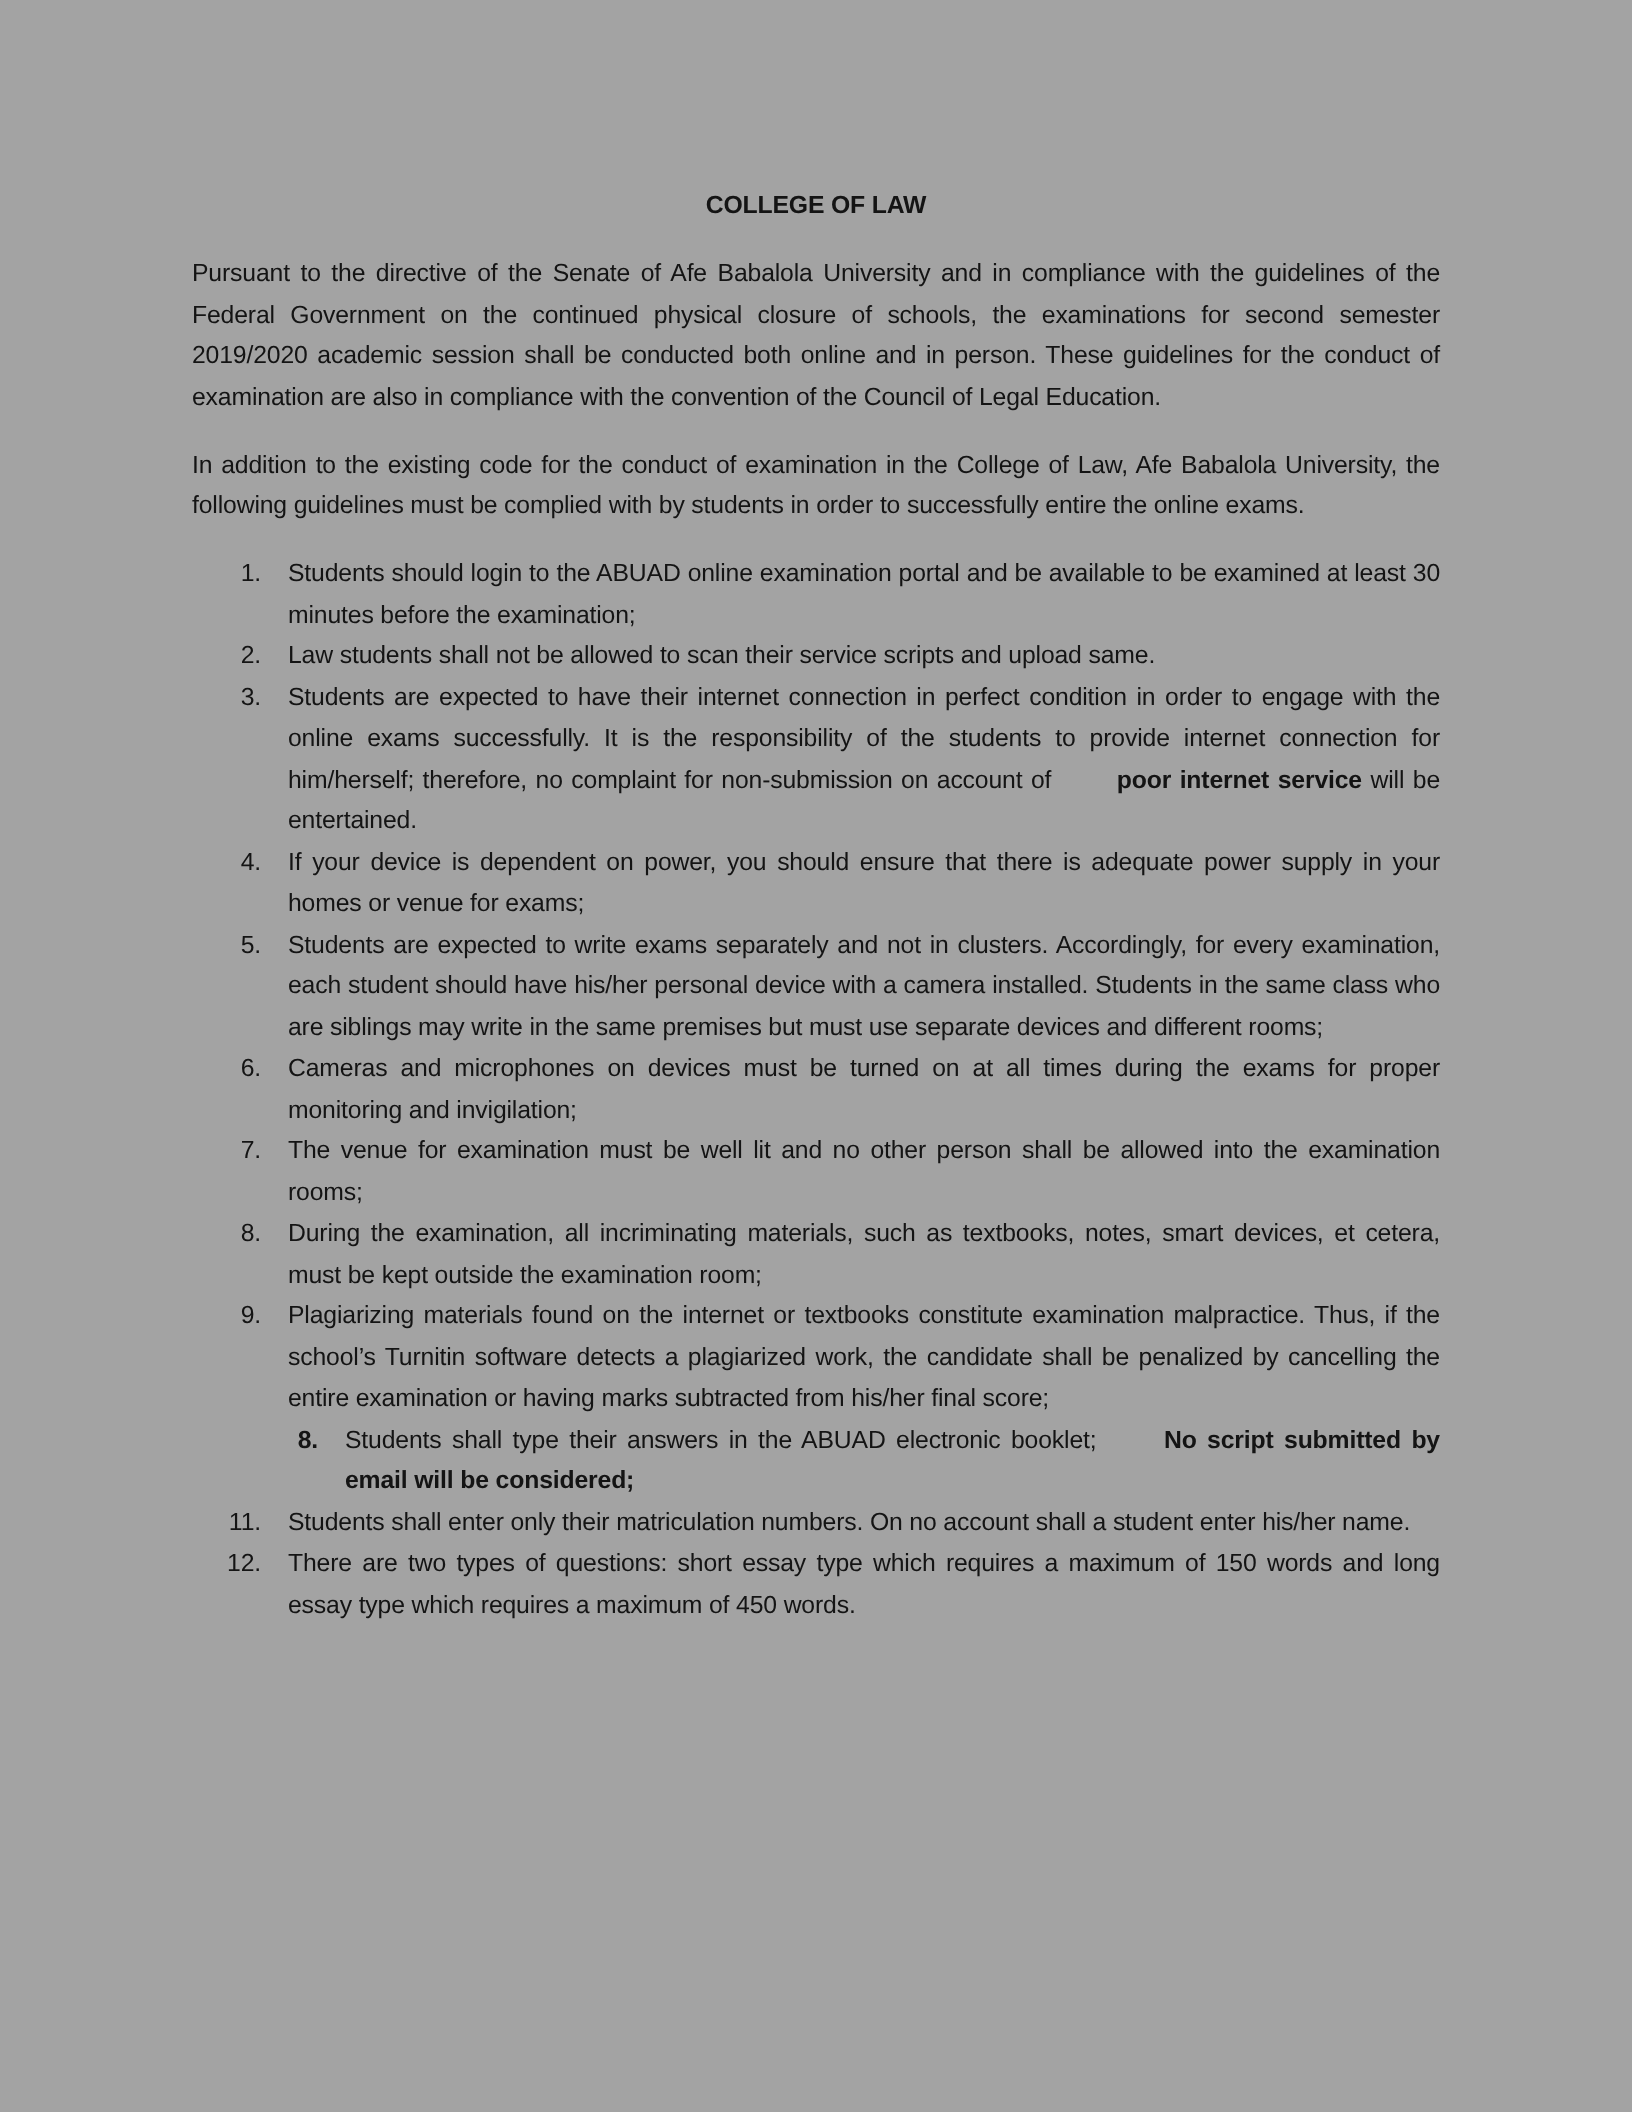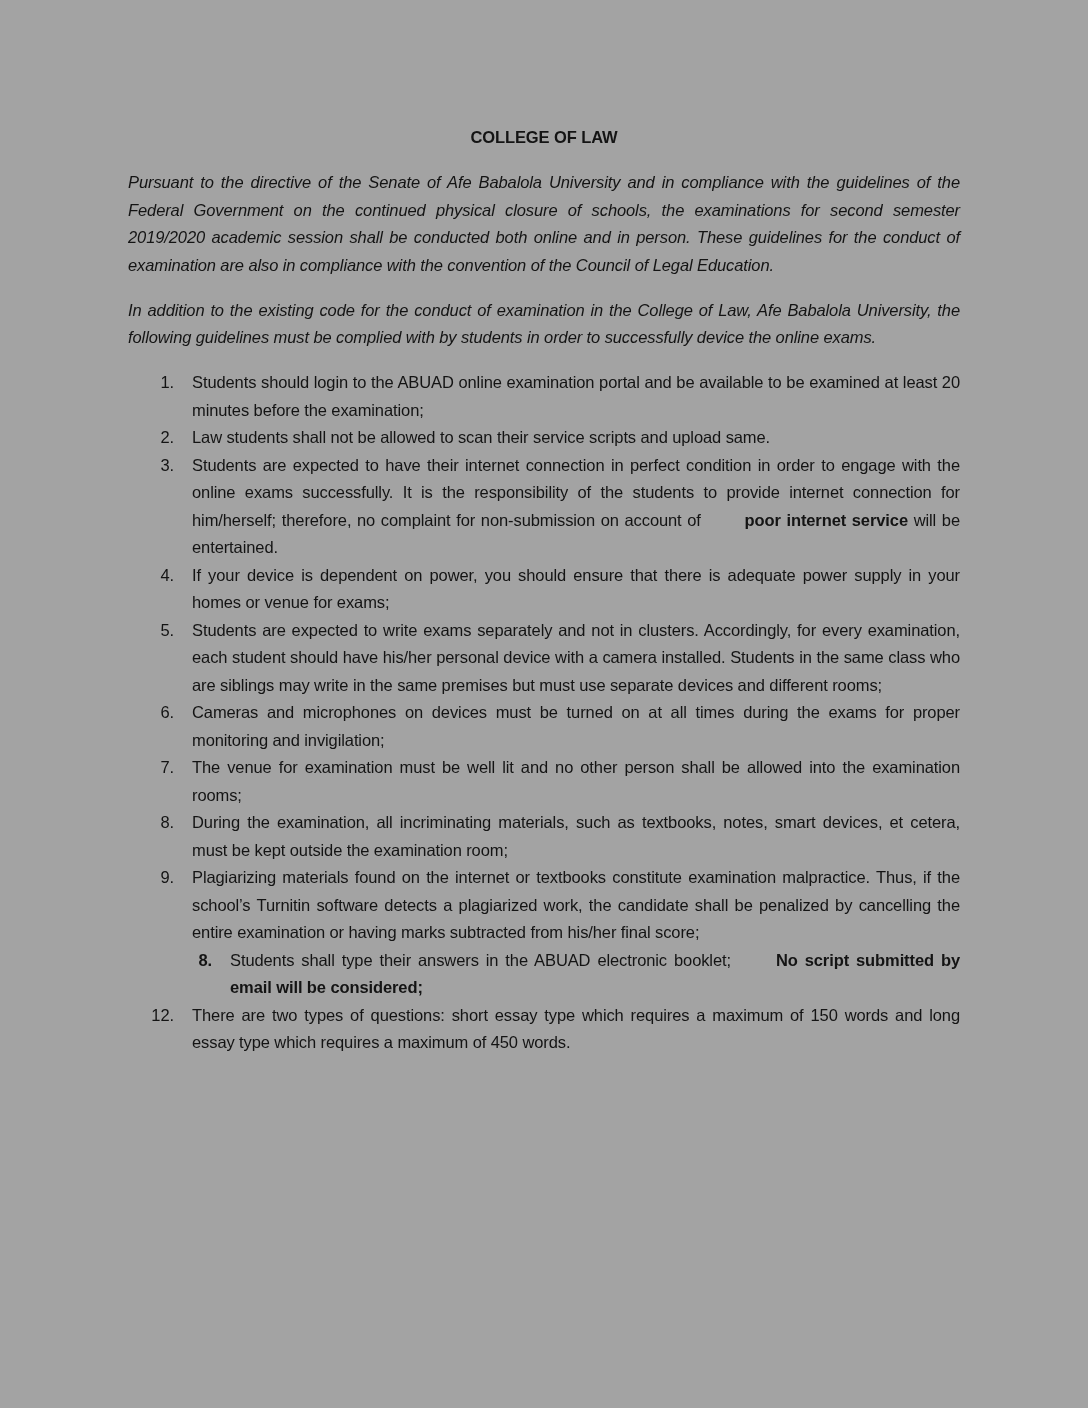--- a/index.html
+++ b/index.html
@@ -23,21 +23,20 @@
   }
   .heading {
     font-weight: bold;
     text-align: center;
     margin: 0 0 17.5px 0;
     font-size: 16.5px;
   }
   .para {
     text-align: justify;
     margin: 0 0 17.5px 0;
-    font-style: italic;
   }
   .glist {
     margin: 0;
     padding: 0;
   }
   .list-item {
     display: flex;
     align-items: flex-start;
   }
   .list-item .num {
@@ -54,25 +53,25 @@
     font-weight: bold;
     padding-left: 38px;
   }
 </style>
 </head>
 <body>
 
 <div class="page">
   <p class="heading">COLLEGE OF LAW</p>
   <p class="para">Pursuant to the directive of the Senate of Afe Babalola University and in compliance with the guidelines of the Federal Government on the continued physical closure of schools, the examinations for second semester 2019/2020 academic session shall be conducted both online and in person. These guidelines for the conduct of examination are also in compliance with the convention of the Council of Legal Education.</p>
-  <p class="para">In addition to the existing code for the conduct of examination in the College of Law, Afe Babalola University, the following guidelines must be complied with by students in order to successfully device the online exams.</p>
+  <p class="para">In addition to the existing code for the conduct of examination in the College of Law, Afe Babalola University, the following guidelines must be complied with by students in order to successfully entire the online exams.</p>
   <div class="glist" id="guidelines-list">
       <div class="list-item">
         <span class="num">1.</span>
-        <span class="body"><span>Students should login to the ABUAD online examination portal and be available to be examined at least 20 minutes before the examination;</span></span>
+        <span class="body"><span>Students should login to the ABUAD online examination portal and be available to be examined at least 30 minutes before the examination;</span></span>
       </div>
       <div class="list-item">
         <span class="num">2.</span>
         <span class="body"><span>Law students shall not be allowed to scan their service scripts and upload same.</span></span>
       </div>
       <div class="list-item">
         <span class="num">3.</span>
         <span class="body"><span>Students are expected to have their internet connection in perfect condition in order to engage with the online exams successfully. It is the responsibility of the students to provide internet connection for him/herself; therefore, no complaint for non-submission on account of </span><span class="b">poor internet service</span><span> will be entertained.</span></span>
       </div>
       <div class="list-item">
@@ -97,17 +96,21 @@
       </div>
       <div class="list-item">
         <span class="num">9.</span>
         <span class="body"><span>Plagiarizing materials found on the internet or textbooks constitute examination malpractice. Thus, if the school’s Turnitin software detects a plagiarized work, the candidate shall be penalized by cancelling the entire examination or having marks subtracted from his/her final score;</span></span>
       </div>
       <div class="list-item">
         <span class="num b">8.</span>
         <span class="body"><span>Students shall type their answers in the ABUAD electronic booklet; </span><span class="b">No script submitted by email will be considered;</span></span>
       </div>
       <div class="list-item">
+        <span class="num">11.</span>
+        <span class="body"><span>Students shall enter only their matriculation numbers. On no account shall a student enter his/her name.</span></span>
+      </div>
+      <div class="list-item">
         <span class="num">12.</span>
         <span class="body"><span>There are two types of questions: short essay type which requires a maximum of 150 words and long essay type which requires a maximum of 450 words.</span></span>
       </div>
     </div>
 </div>
 
 </body></html>

